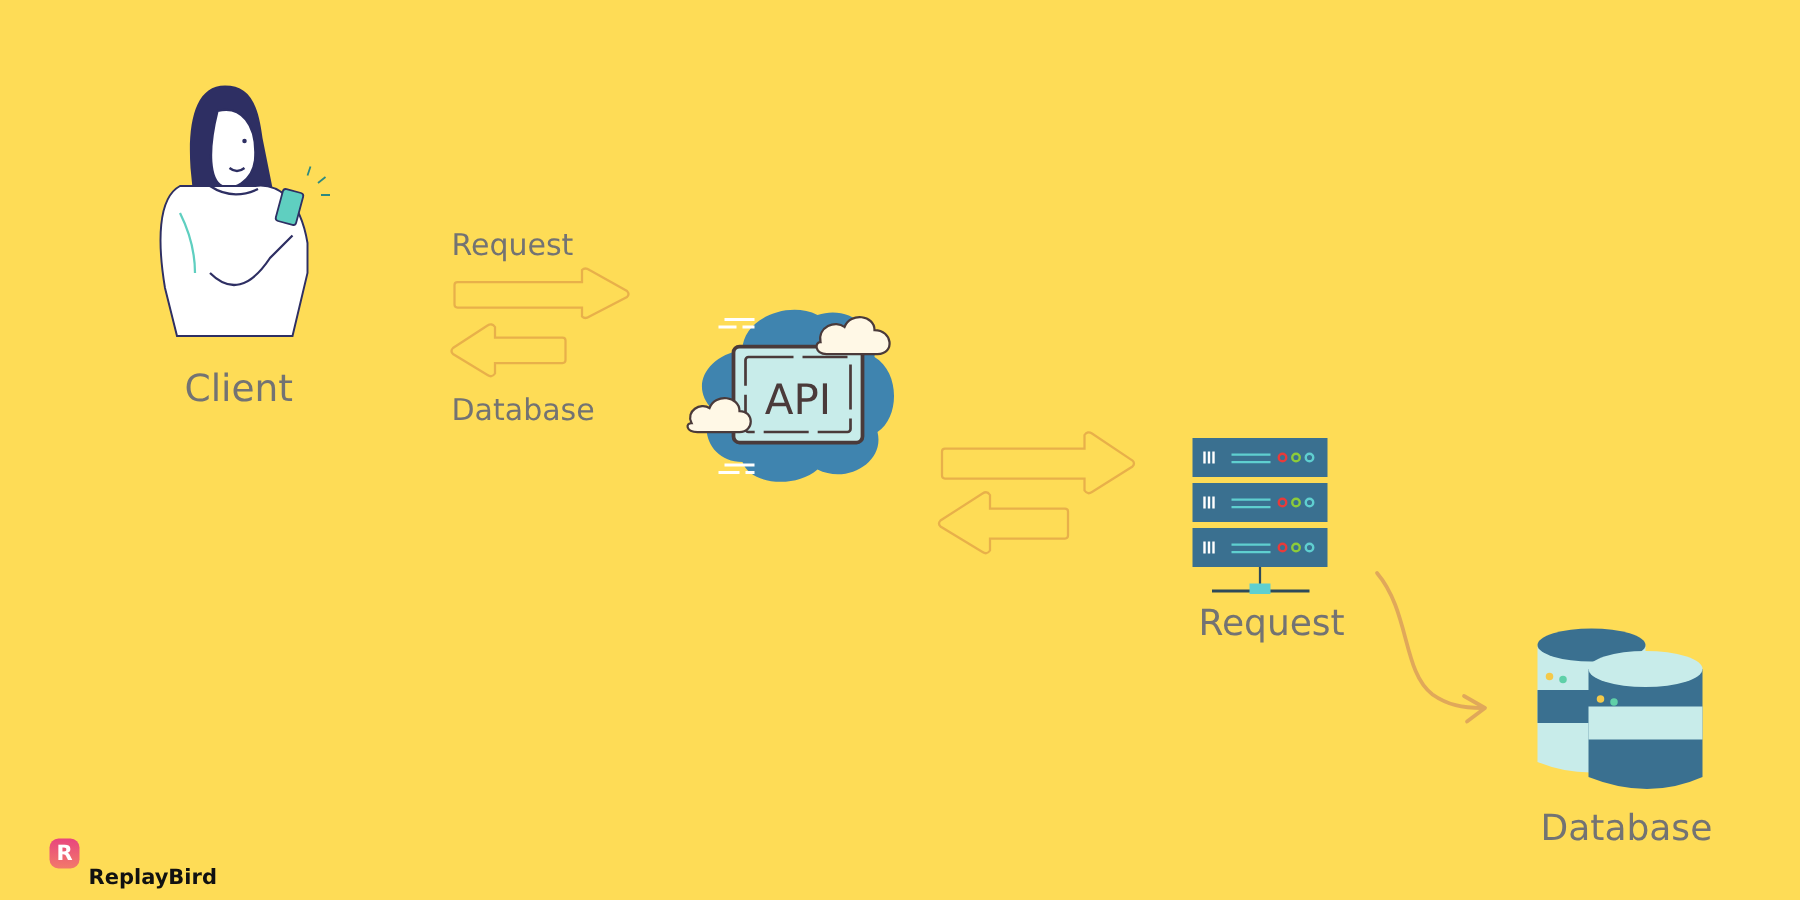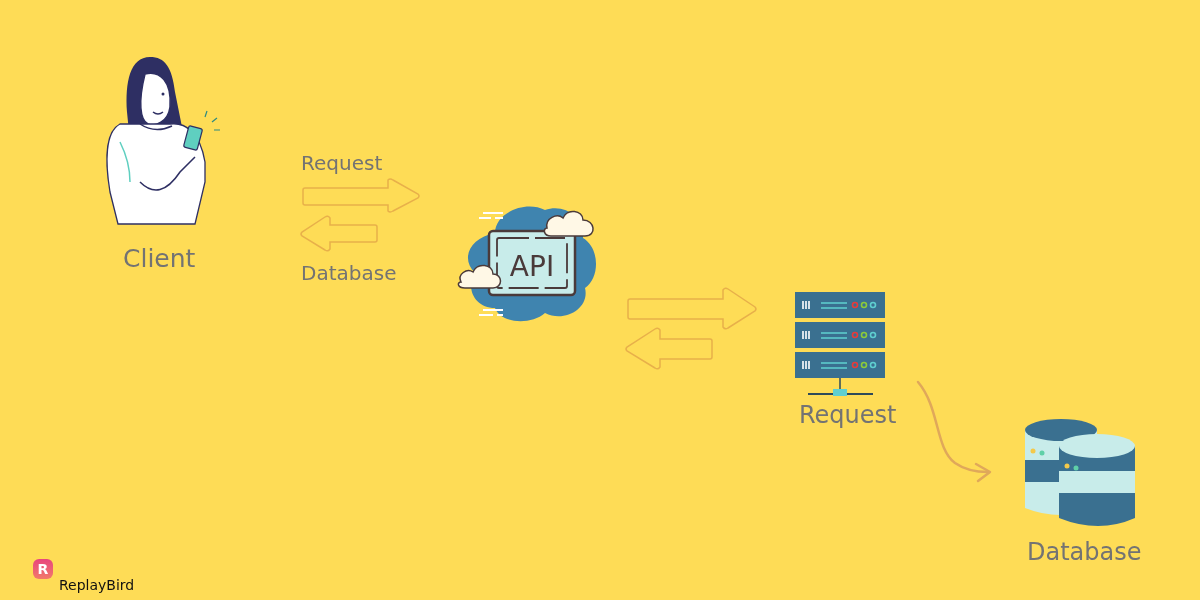--- a/index.html
+++ b/index.html
@@ -1,21 +1,21 @@
 <!DOCTYPE html>
 <html><head>
 <meta charset="utf-8">
 <style>
   html, body { margin:0; padding:0; }
   body { width:1200px; height:600px; background:#FEDC56; position:relative; overflow:hidden; font-family:"DejaVu Sans", sans-serif; }
   .label { position:absolute; font-weight:normal; color:#737373; font-family:"DejaVu Sans", sans-serif; }
   svg { position:absolute; overflow:visible; }
   .brand { position:absolute; left:33px; top:544px; display:flex; align-items:center; gap:6px; }
   .brand-logo { width:20px; height:20px; border-radius:6px; background:linear-gradient(180deg,#E8457E,#F27A6A); color:#fff; font-weight:bold; font-size:14px; display:flex; align-items:center; justify-content:center; font-family:"DejaVu Sans", sans-serif; }
-  .brand-name { font-weight:normal; font-size:14px; color:#111; font-family:"DejaVu Sans", sans-serif;margin-top:33px; }
+  .brand-name { font-weight:bold; font-size:14px; color:#111; font-family:"DejaVu Sans", sans-serif;margin-top:33px; }
 </style>
 </head>
 <body>
 
 <svg style="left:100px;top:52px;width:130px;height:175px;" viewBox="0 0 130 175">
 
   <path d="M50 5 C30 5 25 30 27 60 L30 90 L85 90 L75 40 C72 15 65 5 50 5 Z" fill="#2E2F63"></path>
 
   <path d="M45 22 C60 18 72 30 70 55 C68 70 55 75 48 72 C40 68 38 50 45 22 Z" fill="#fff" stroke="#2E2F63" stroke-width="1.5"></path>
   <path d="M53 60 Q58 64 63 60" stroke="#2E2F63" stroke-width="1.5" fill="none"></path>

